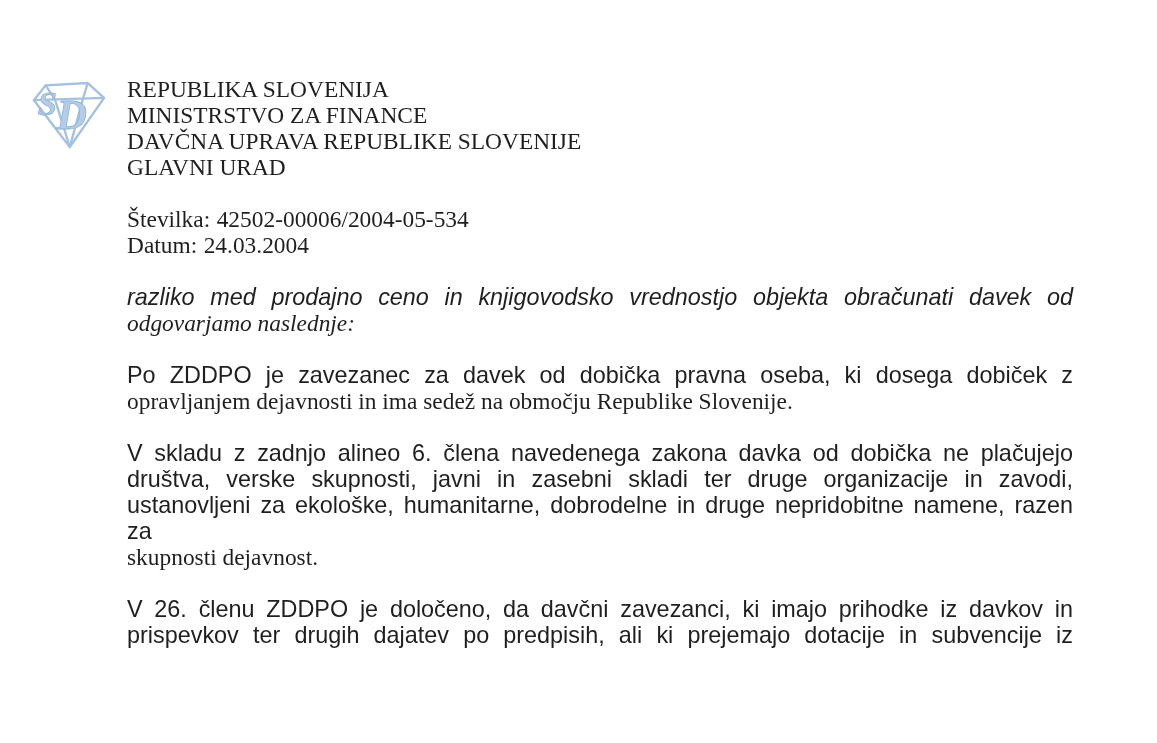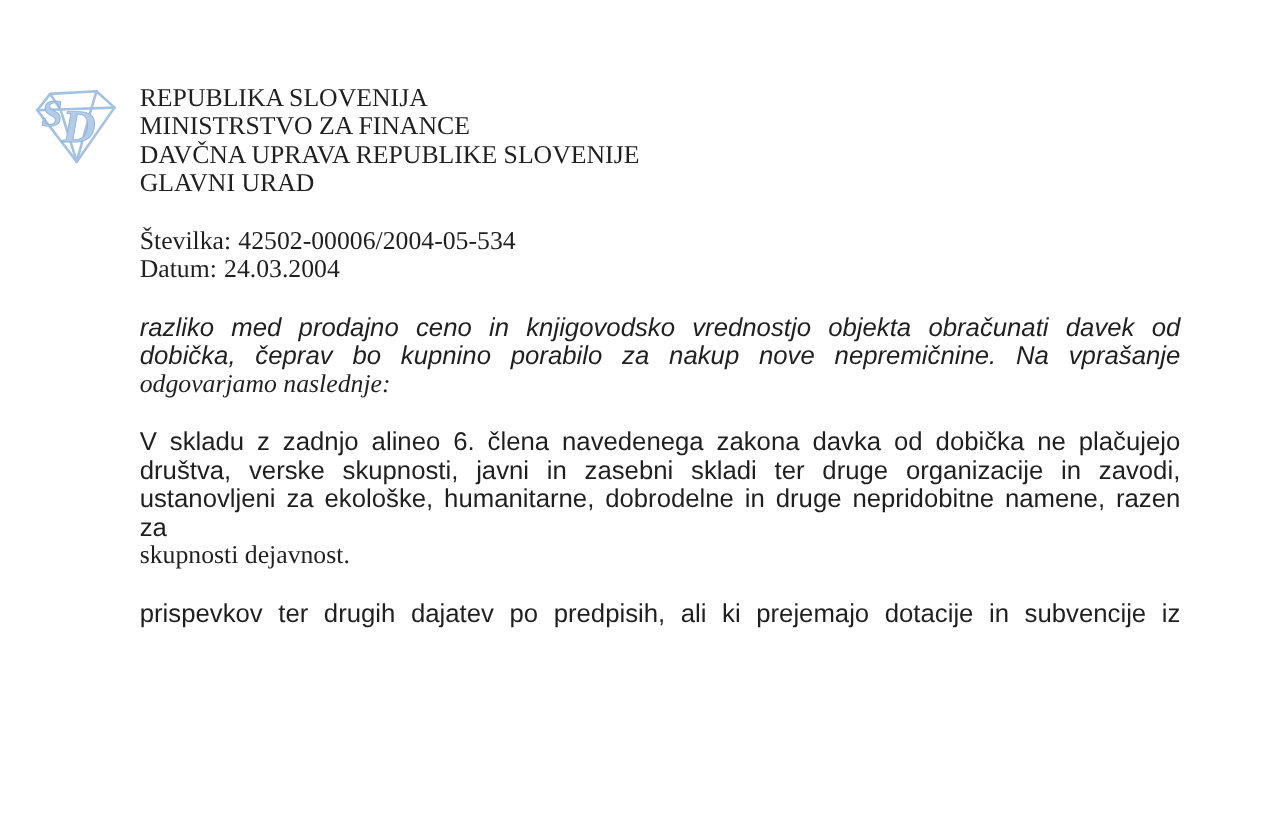--- a/index.html
+++ b/index.html
@@ -90,28 +90,32 @@
       </div>
       <div class="meta-line">
         <span class="meta-label">Datum:</span><span>24.03.2004</span>
       </div>
     </div>
 
 
     <div>
         <div class="para italic">
           <div class="tline">razliko med prodajno ceno in knjigovodsko vrednostjo objekta obračunati davek od</div>
-          <div class="tline">dobička, čeprav bo kupnino porabilo za nakup nove nepremičnine. Na vprašanje</div>
           <div class="tline tline-last">odgovarjamo naslednje:</div>
+        </div>
+        <div class="para">
+          <div class="tline">Po ZDDPO je zavezanec za davek od dobička pravna oseba, ki dosega dobiček z</div>
+          <div class="tline tline-last">opravljanjem dejavnosti in ima sedež na območju Republike Slovenije.</div>
         </div>
         <div class="para">
           <div class="tline">V skladu z zadnjo alineo 6. člena navedenega zakona davka od dobička ne plačujejo</div>
           <div class="tline">društva, verske skupnosti, javni in zasebni skladi ter druge organizacije in zavodi,</div>
           <div class="tline">ustanovljeni za ekološke, humanitarne, dobrodelne in druge nepridobitne namene, razen za</div>
           <div class="tline tline-last">skupnosti dejavnost.</div>
         </div>
         <div class="para">
+          <div class="tline">V 26. členu ZDDPO je določeno, da davčni zavezanci, ki imajo prihodke iz davkov in</div>
           <div class="tline">prispevkov ter drugih dajatev po predpisih, ali ki prejemajo dotacije in subvencije iz</div>
         </div>
       </div>
 
   </div>
 </div>
 
 </body></html>

